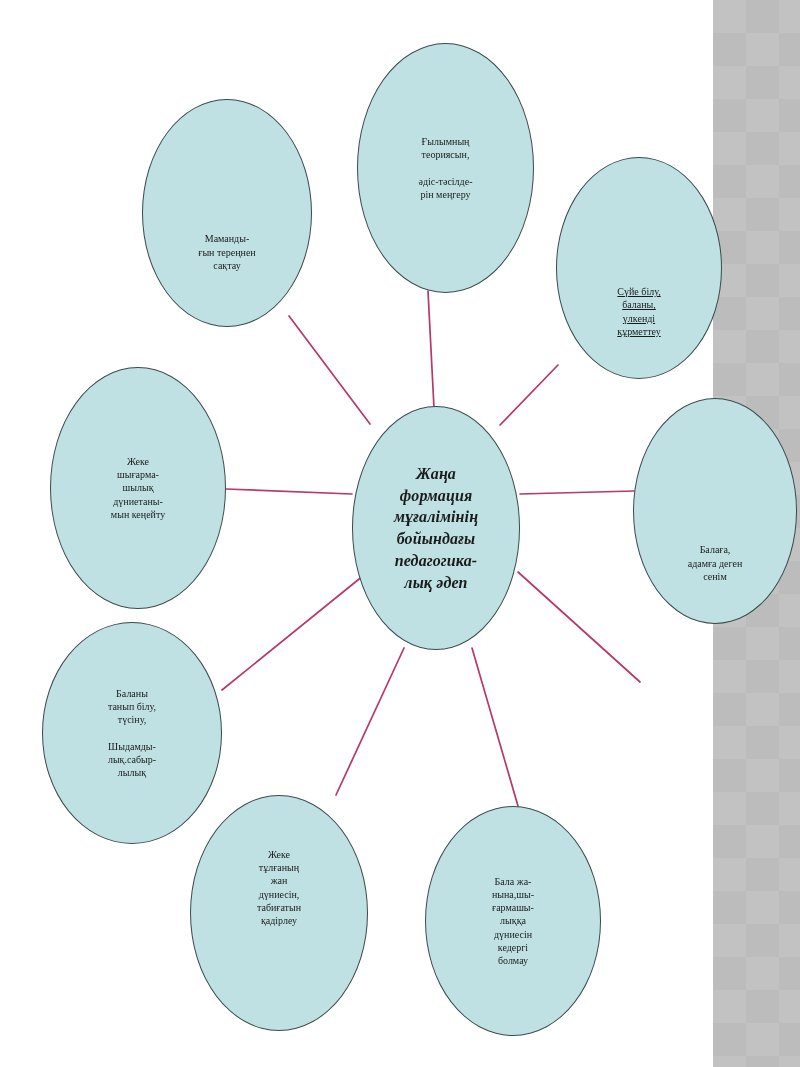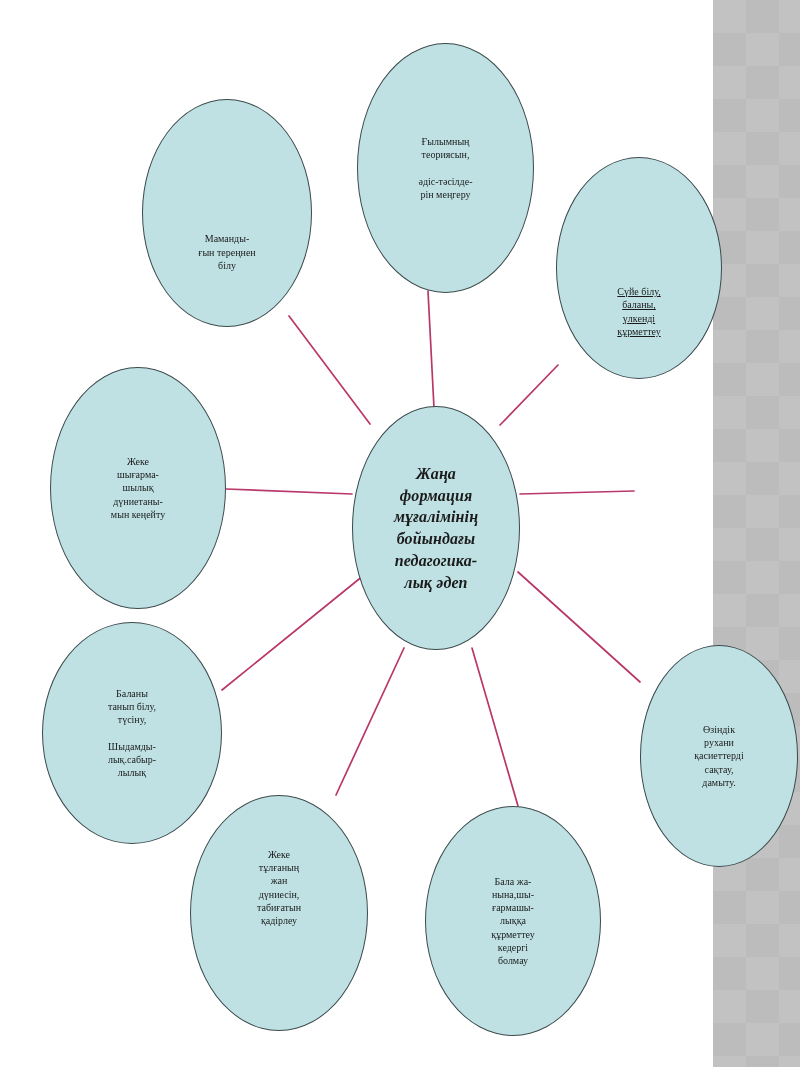--- a/index.html
+++ b/index.html
@@ -117,69 +117,67 @@
     <span class="node-text">Ғылымның
 теориясын,
 
 әдіс-тәсілде-
 рін меңгеру</span>
   </div>
 
   <div class="node leaf align-low" style="left:142px; top:99px; width:170px; height:228px;">
     <span class="node-text">Маманды-
 ғын тереңнен
-білу</span>
+сақтау</span>
   </div>
 
   <div class="node leaf align-lowish" style="left:556px; top:157px; width:166px; height:222px;text-decoration:underline;">
     <span class="node-text">Сүйе білу,
 баланы,
 үлкенді
 құрметтеу</span>
   </div>
 
   <div class="node leaf" style="left:50px; top:367px; width:176px; height:242px;">
     <span class="node-text">Жеке
 шығарма-
 шылық
 дүниетаны-
 мын кеңейту</span>
   </div>
 
+  <div class="node leaf align-lowish" style="left:633px; top:398px; width:164px; height:226px;">
+    <span class="node-text">Балаға,
+адамға деген
+сенім</span>
+  </div>
 
   <div class="node leaf" style="left:42px; top:622px; width:180px; height:222px;">
     <span class="node-text">Баланы
 танып білу,
 түсіну,
 
 Шыдамды-
 лық.сабыр-
 лылық</span>
   </div>
 
-  <div class="node leaf" style="left:640px; top:645px; width:158px; height:222px;">
-    <span class="node-text">Өзіндік
-рухани
-қасиеттерді
-сақтау,
-дамыту.</span>
-  </div>
 
   <div class="node leaf align-upper" style="left:190px; top:795px; width:178px; height:236px;">
     <span class="node-text">Жеке
 тұлғаның
 жан
 дүниесін,
 табиғатын
 қадірлеу</span>
   </div>
 
   <div class="node leaf" style="left:425px; top:806px; width:176px; height:230px;">
     <span class="node-text">Бала жа-
 нына,шы-
 ғармашы-
 лыққа
-құрметтеу
+дүниесін
 кедергі
 болмау</span>
   </div>
 
 </div>
 
 </body></html>

